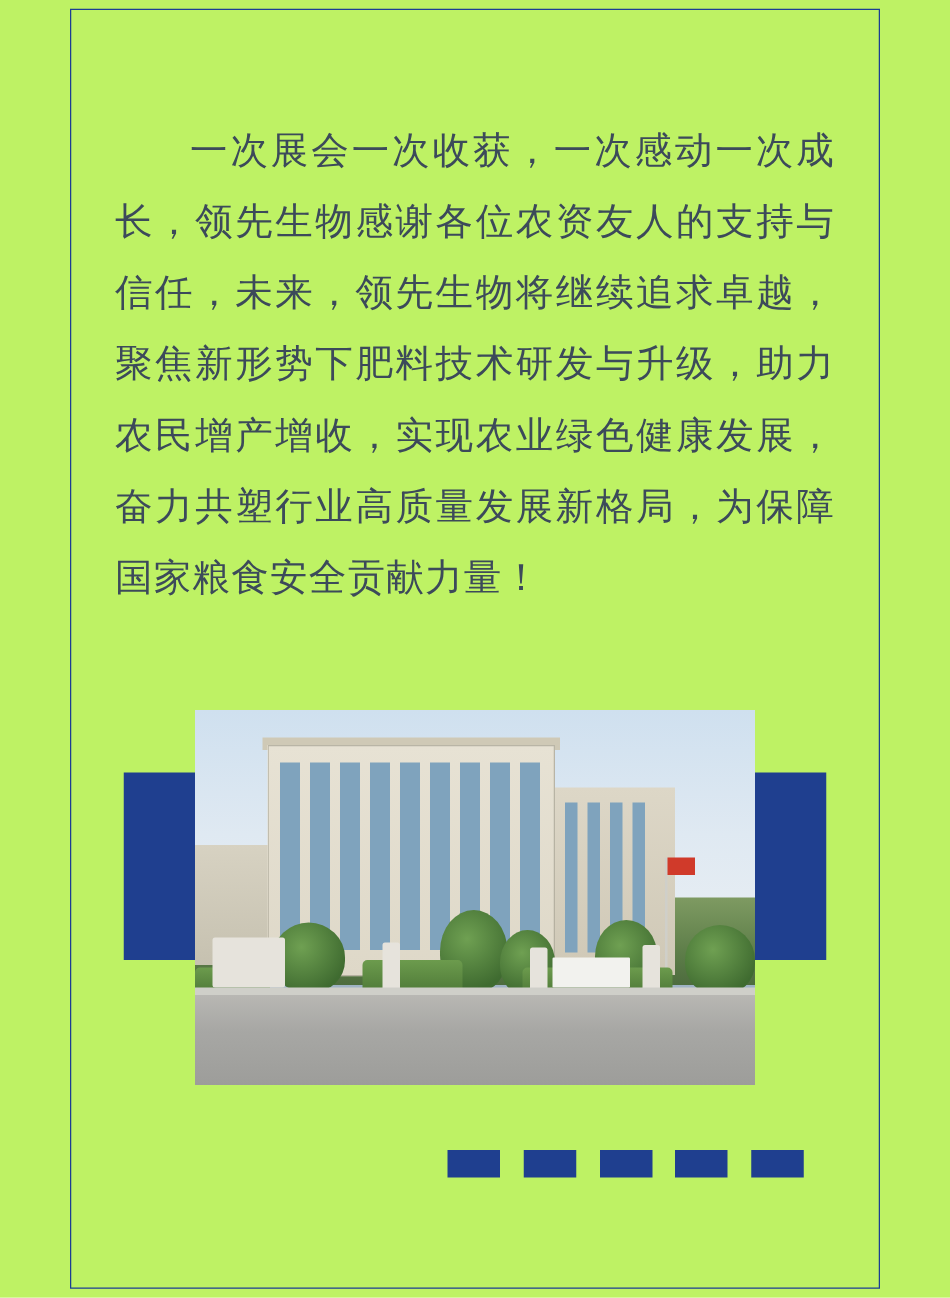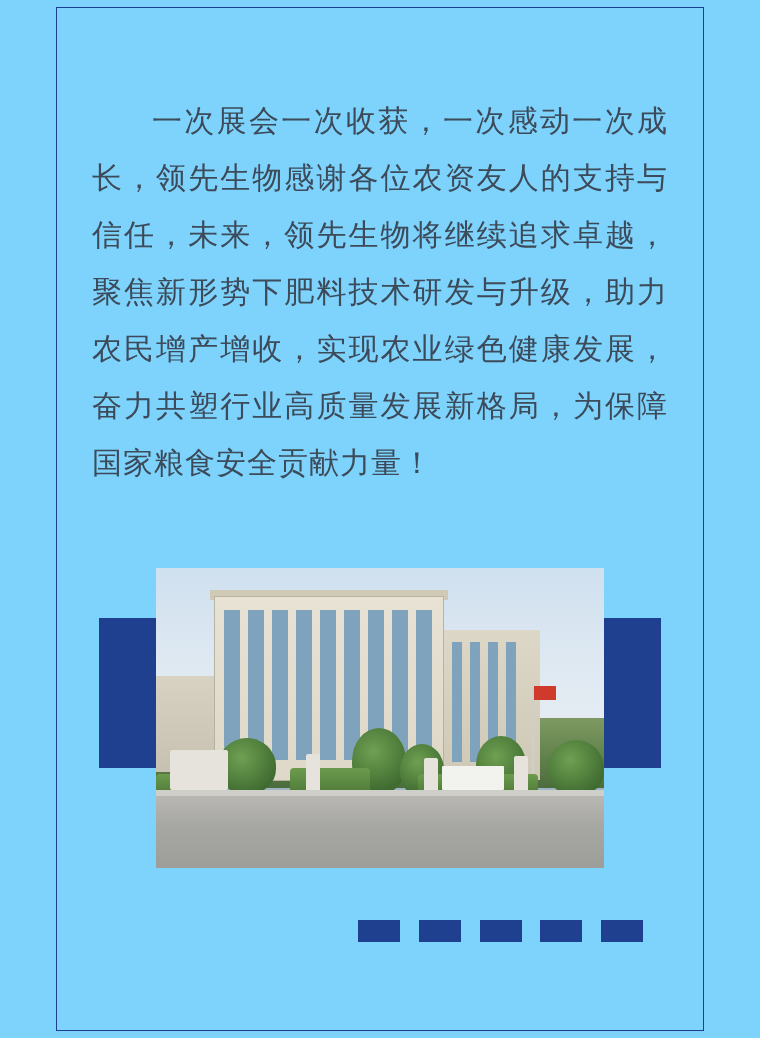--- a/index.html
+++ b/index.html
@@ -10,21 +10,21 @@
   body {
     width: 760px;
     height: 1038px;
     font-family: "Liberation Sans", sans-serif;
     overflow: hidden;
   }
   .page {
     position: relative;
     width: 760px;
     height: 1038px;
-    background: #7dd3fc;
+    background: #bef264;
     box-sizing: border-box;
   }
   
   .frame {
     position: absolute;
     left: 56px;
     top: 7px;
     width: 648px;
     height: 1024px;
     border: 1px solid #1c3f94;

